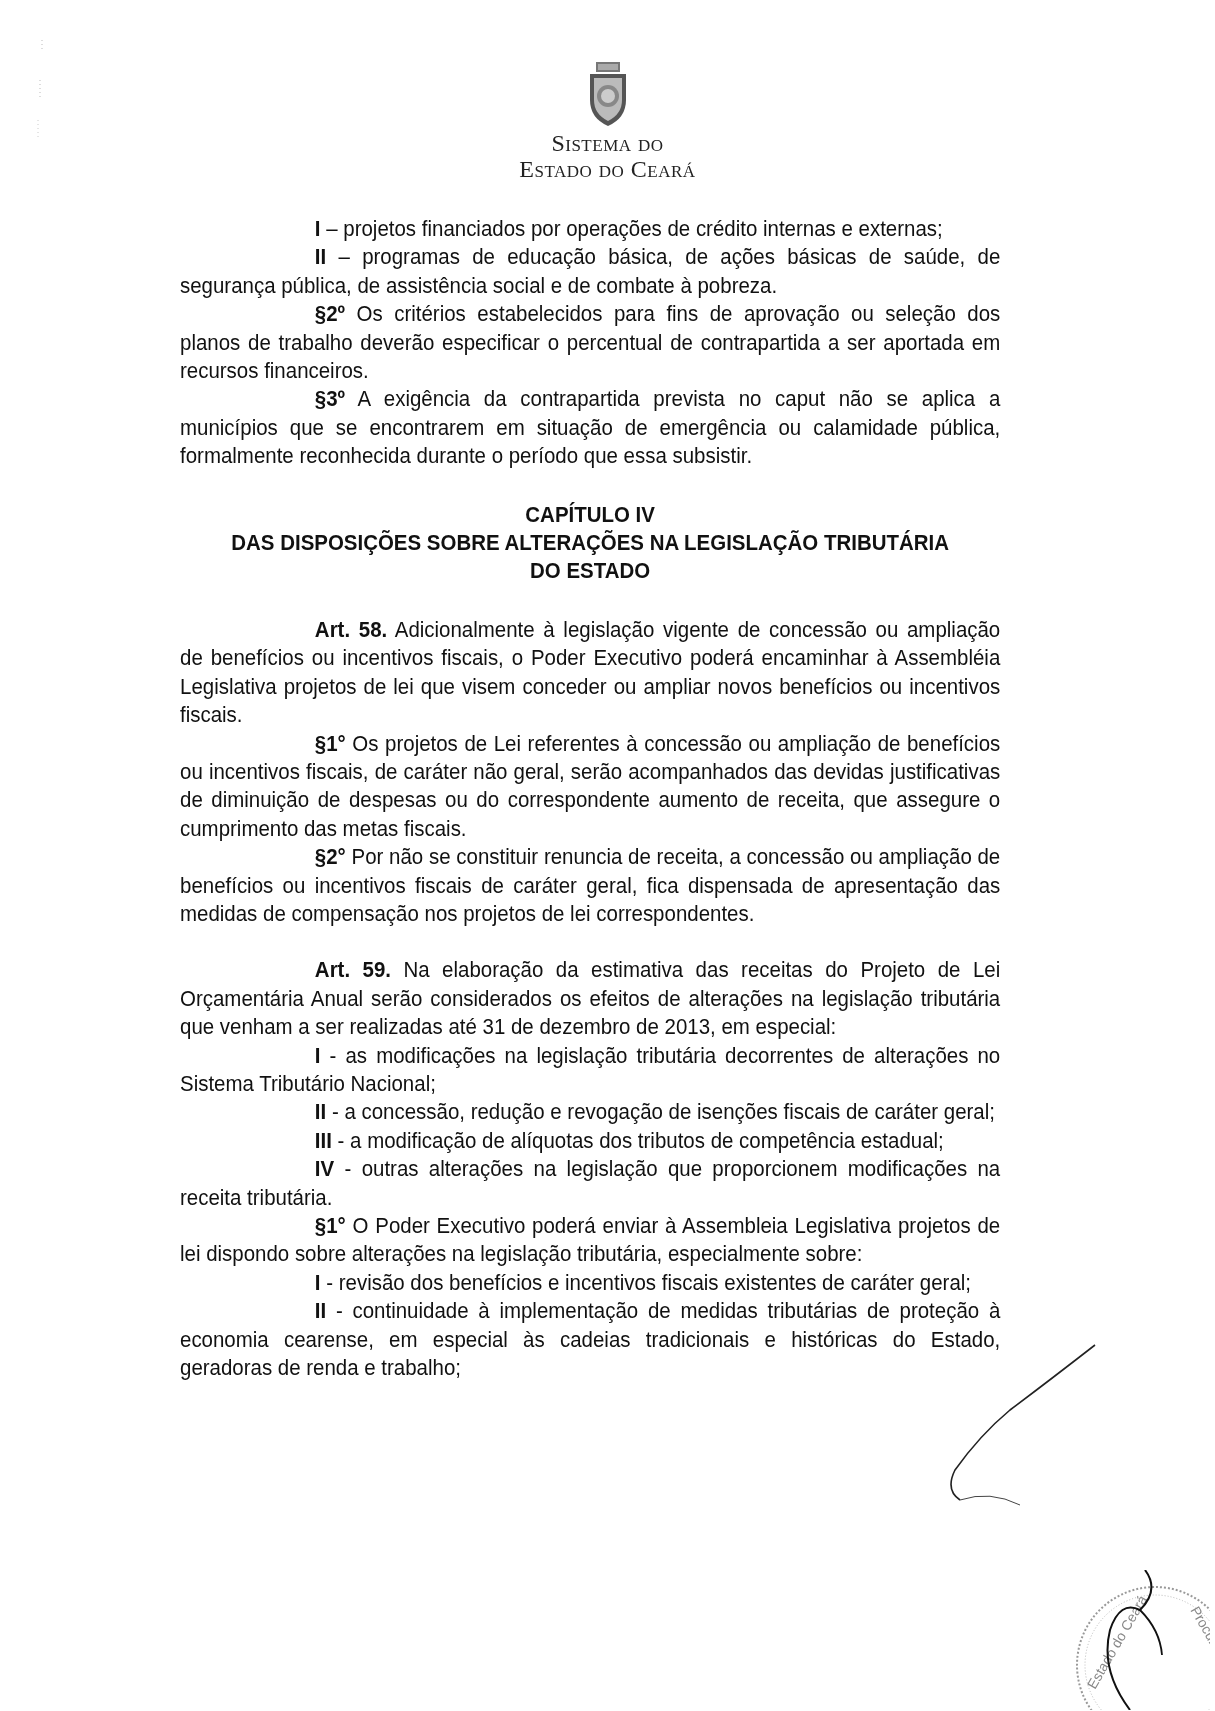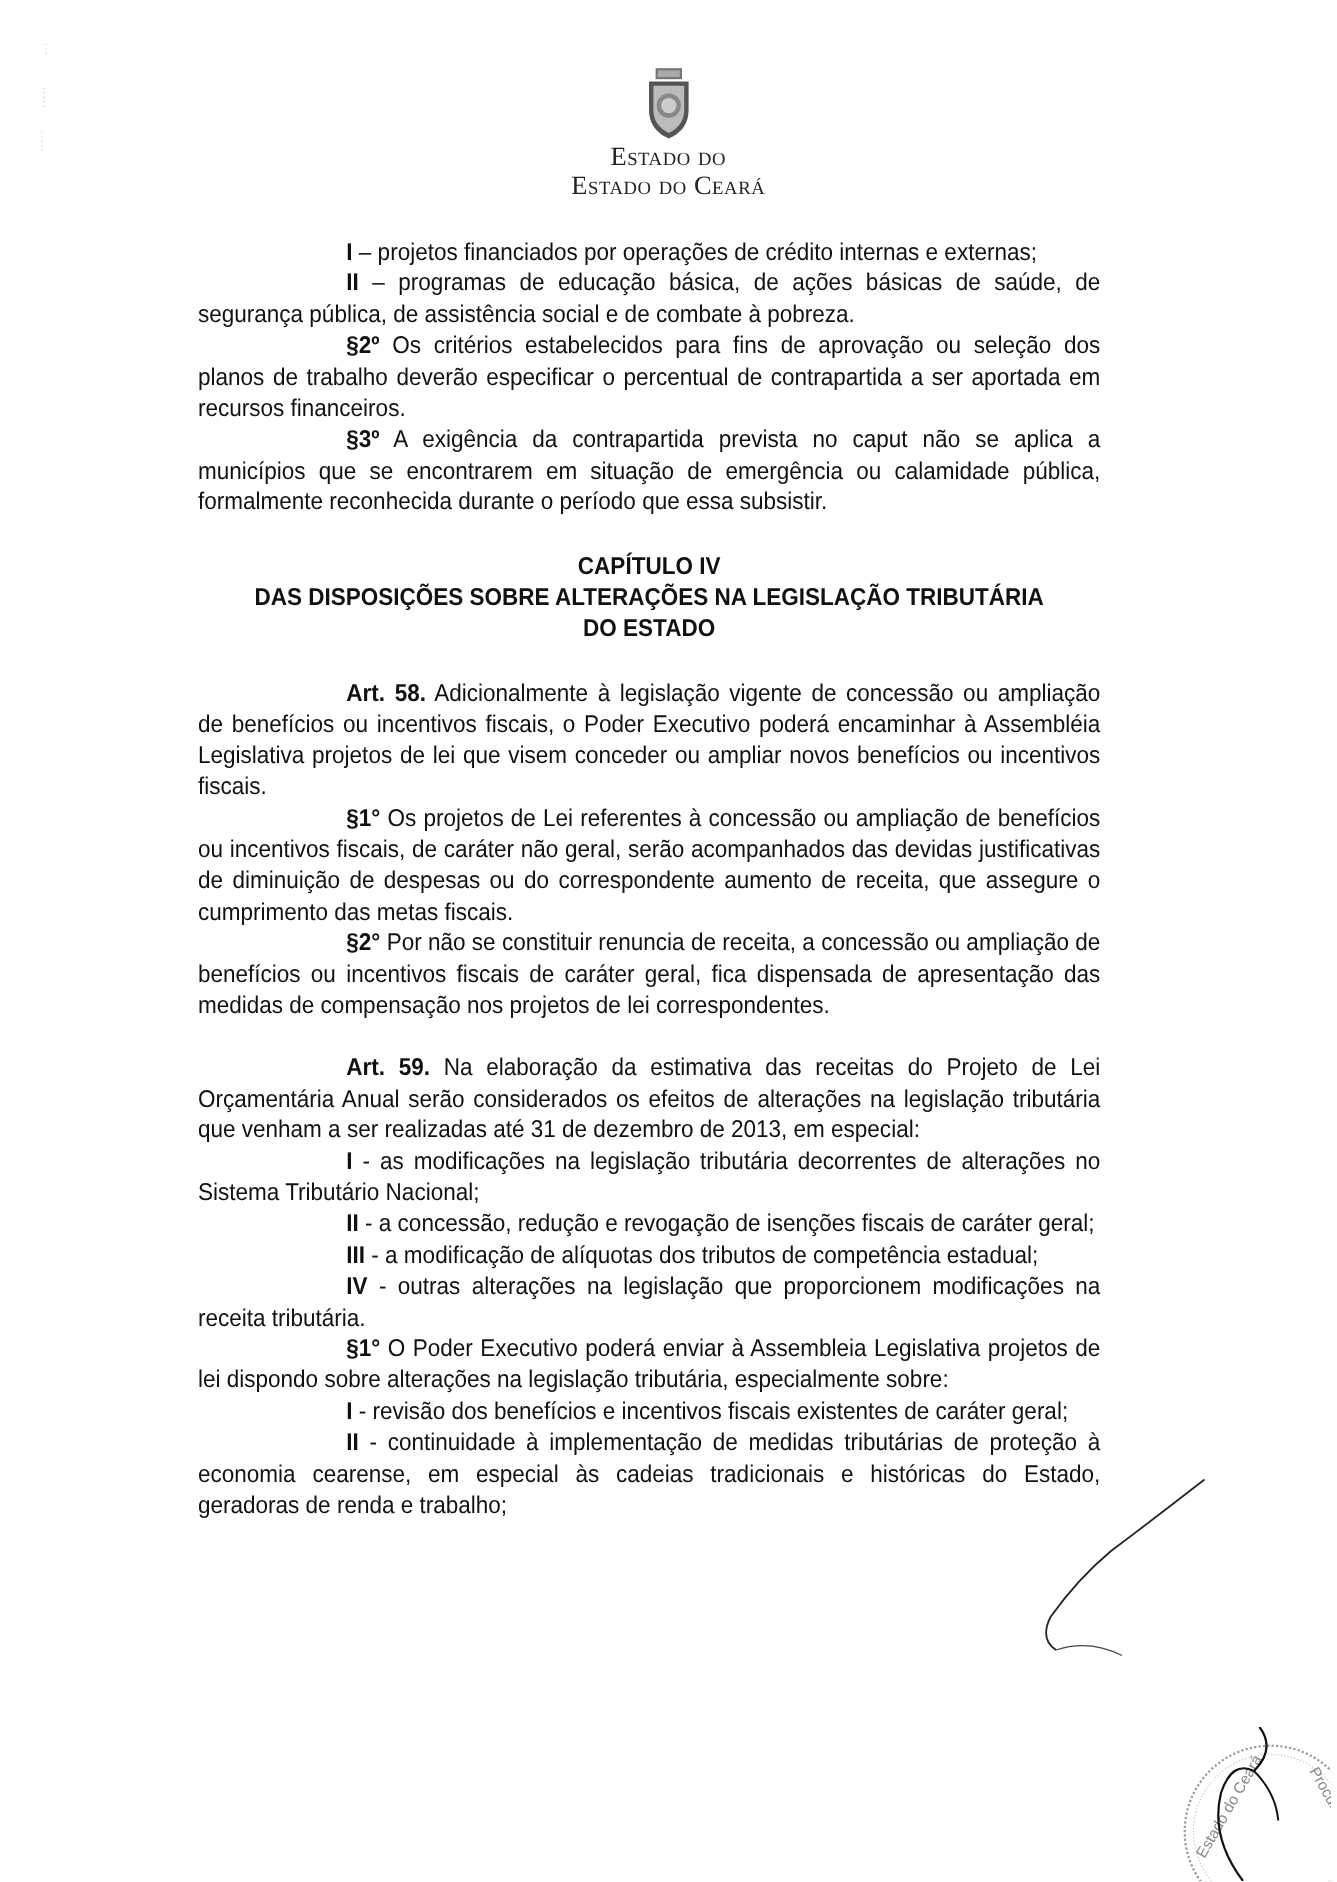--- a/index.html
+++ b/index.html
@@ -37,21 +37,21 @@
 
   <div class="header">
     <svg class="crest" viewBox="0 0 48 70">
       <rect x="12" y="2" width="24" height="10" fill="#777"></rect>
       <rect x="14" y="4" width="20" height="6" fill="#aaa"></rect>
       <path d="M6 14 L42 14 L42 40 Q42 58 24 66 Q6 58 6 40 Z" fill="#555"></path>
       <path d="M10 18 L38 18 L38 40 Q38 54 24 61 Q10 54 10 40 Z" fill="#bbb"></path>
       <circle cx="24" cy="36" r="11" fill="#888"></circle>
       <circle cx="24" cy="36" r="7" fill="#ccc"></circle>
     </svg>
-    <div class="gov-line">Estado do</div>
+    <div class="gov-line">Sistema do</div>
     <div class="gov-line">Estado do Ceará</div>
   </div>
 
   <div class="body-text">
     <p class="indent"><span class="b">I</span><span> – projetos financiados por operações de crédito internas e externas;</span></p>
     <p class="indent"><span class="b">II</span><span> – programas de educação básica, de ações básicas de saúde, de segurança pública, de assistência social e de combate à pobreza.</span></p>
     <p class="indent"><span class="b">§2º</span><span> Os critérios estabelecidos para fins de aprovação ou seleção dos planos de trabalho deverão especificar o percentual de contrapartida a ser aportada em recursos financeiros.</span></p>
     <p class="indent"><span class="b">§3º</span><span> A exigência da contrapartida prevista no caput não se aplica a municípios que se encontrarem em situação de emergência ou calamidade pública, formalmente reconhecida durante o período que essa subsistir.</span></p>
 
     <div class="gap-lg"></div>

